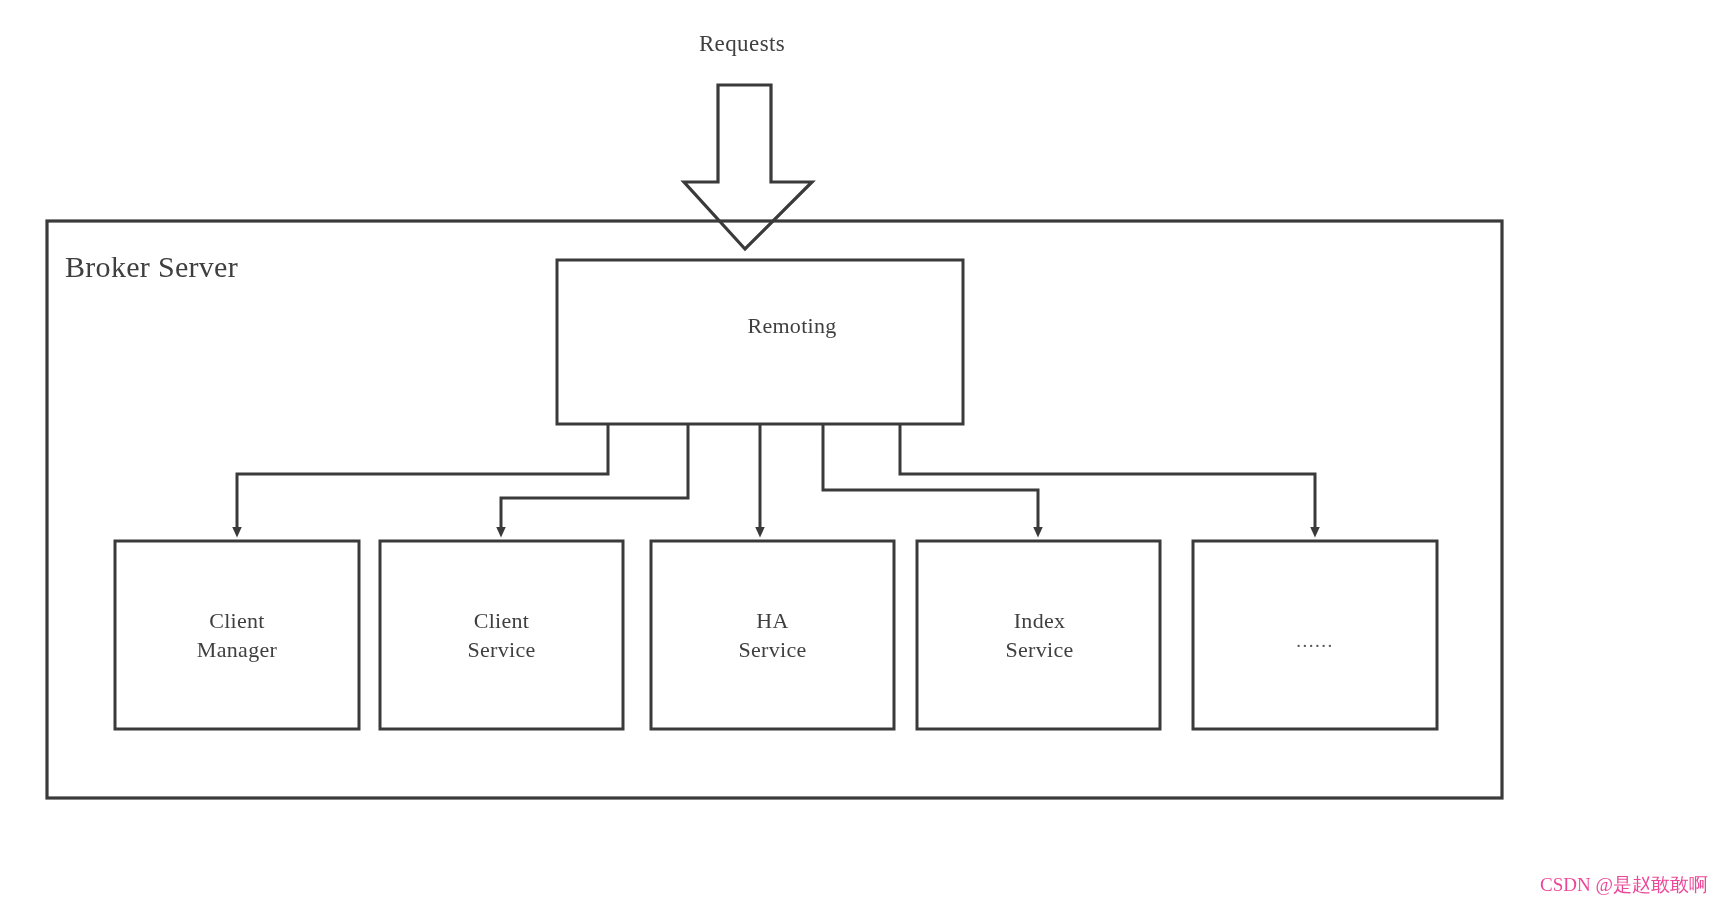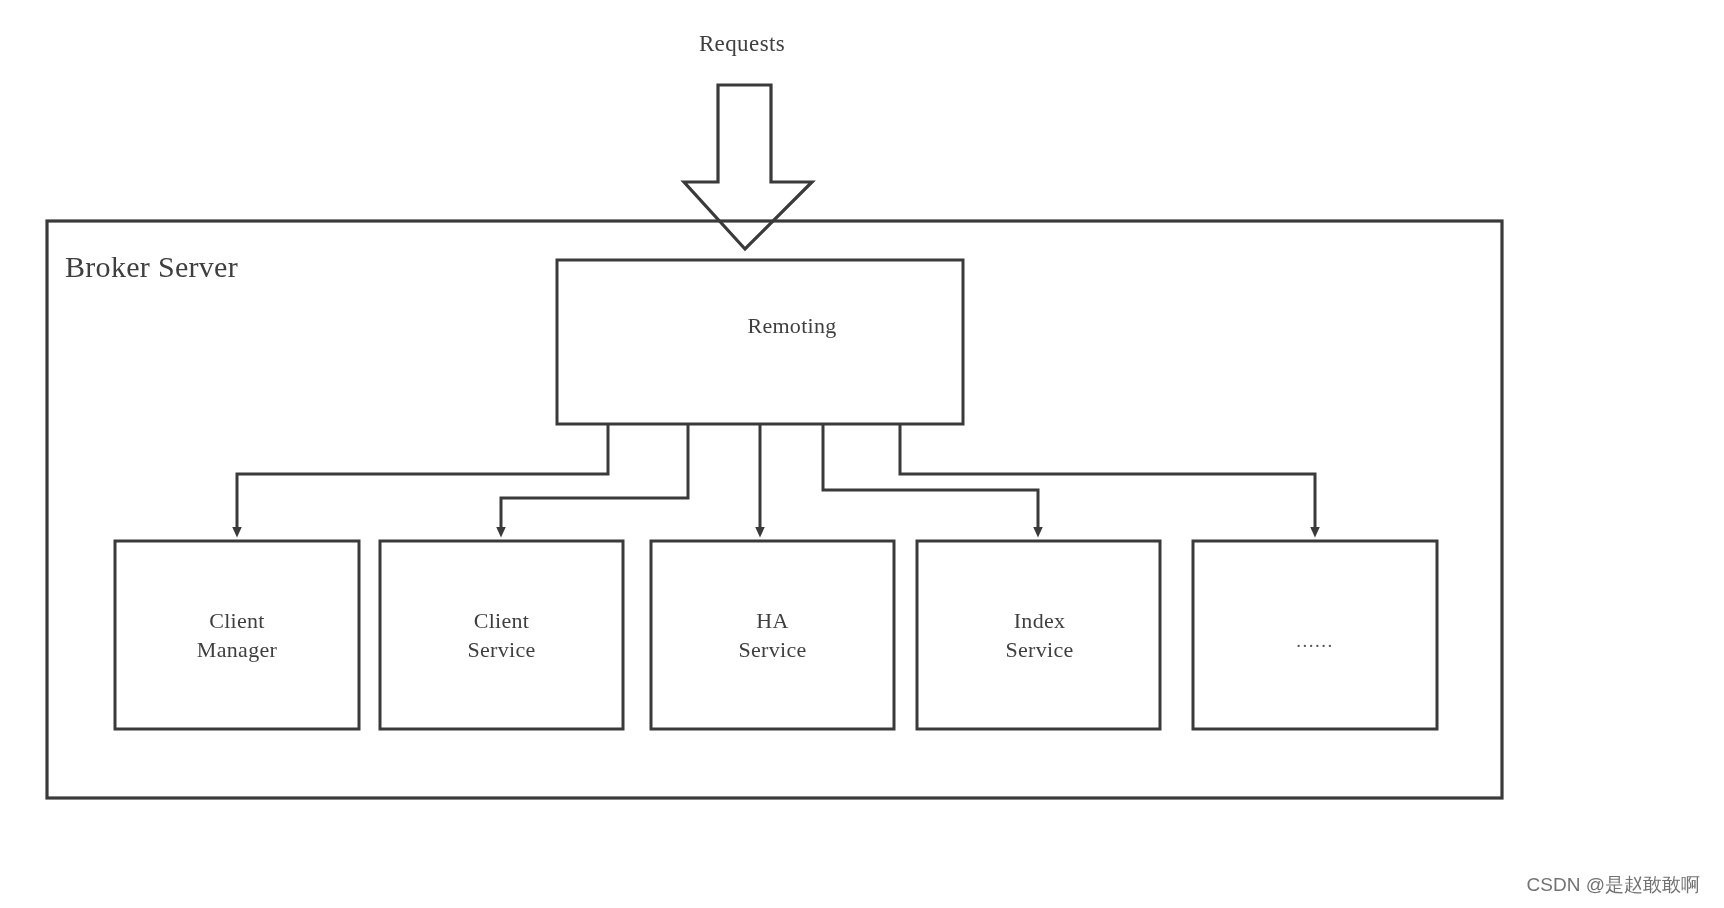--- a/index.html
+++ b/index.html
@@ -56,25 +56,25 @@
   }
   .dots-label {
     position: absolute;
     text-align: center;
     font-size: 19px;
     color: #5a5a5a;
     letter-spacing: 1.5px;
   }
   #watermark {
     position: absolute;
-    right: 24px;
+    right: 16px;
     top: 872px;
-    font-family: Liberation Sans, sans-serif;
+    font-family: Liberation Serif, serif;
     font-size: 19px;
-    color: #737373;
+    color: #ec4899;
     white-space: pre;
   }
 </style>
 </head>
 <body>
 
 <div id="canvas">
 
   <svg id="diagram-svg" viewBox="0 0 1724 908">
     <defs>

